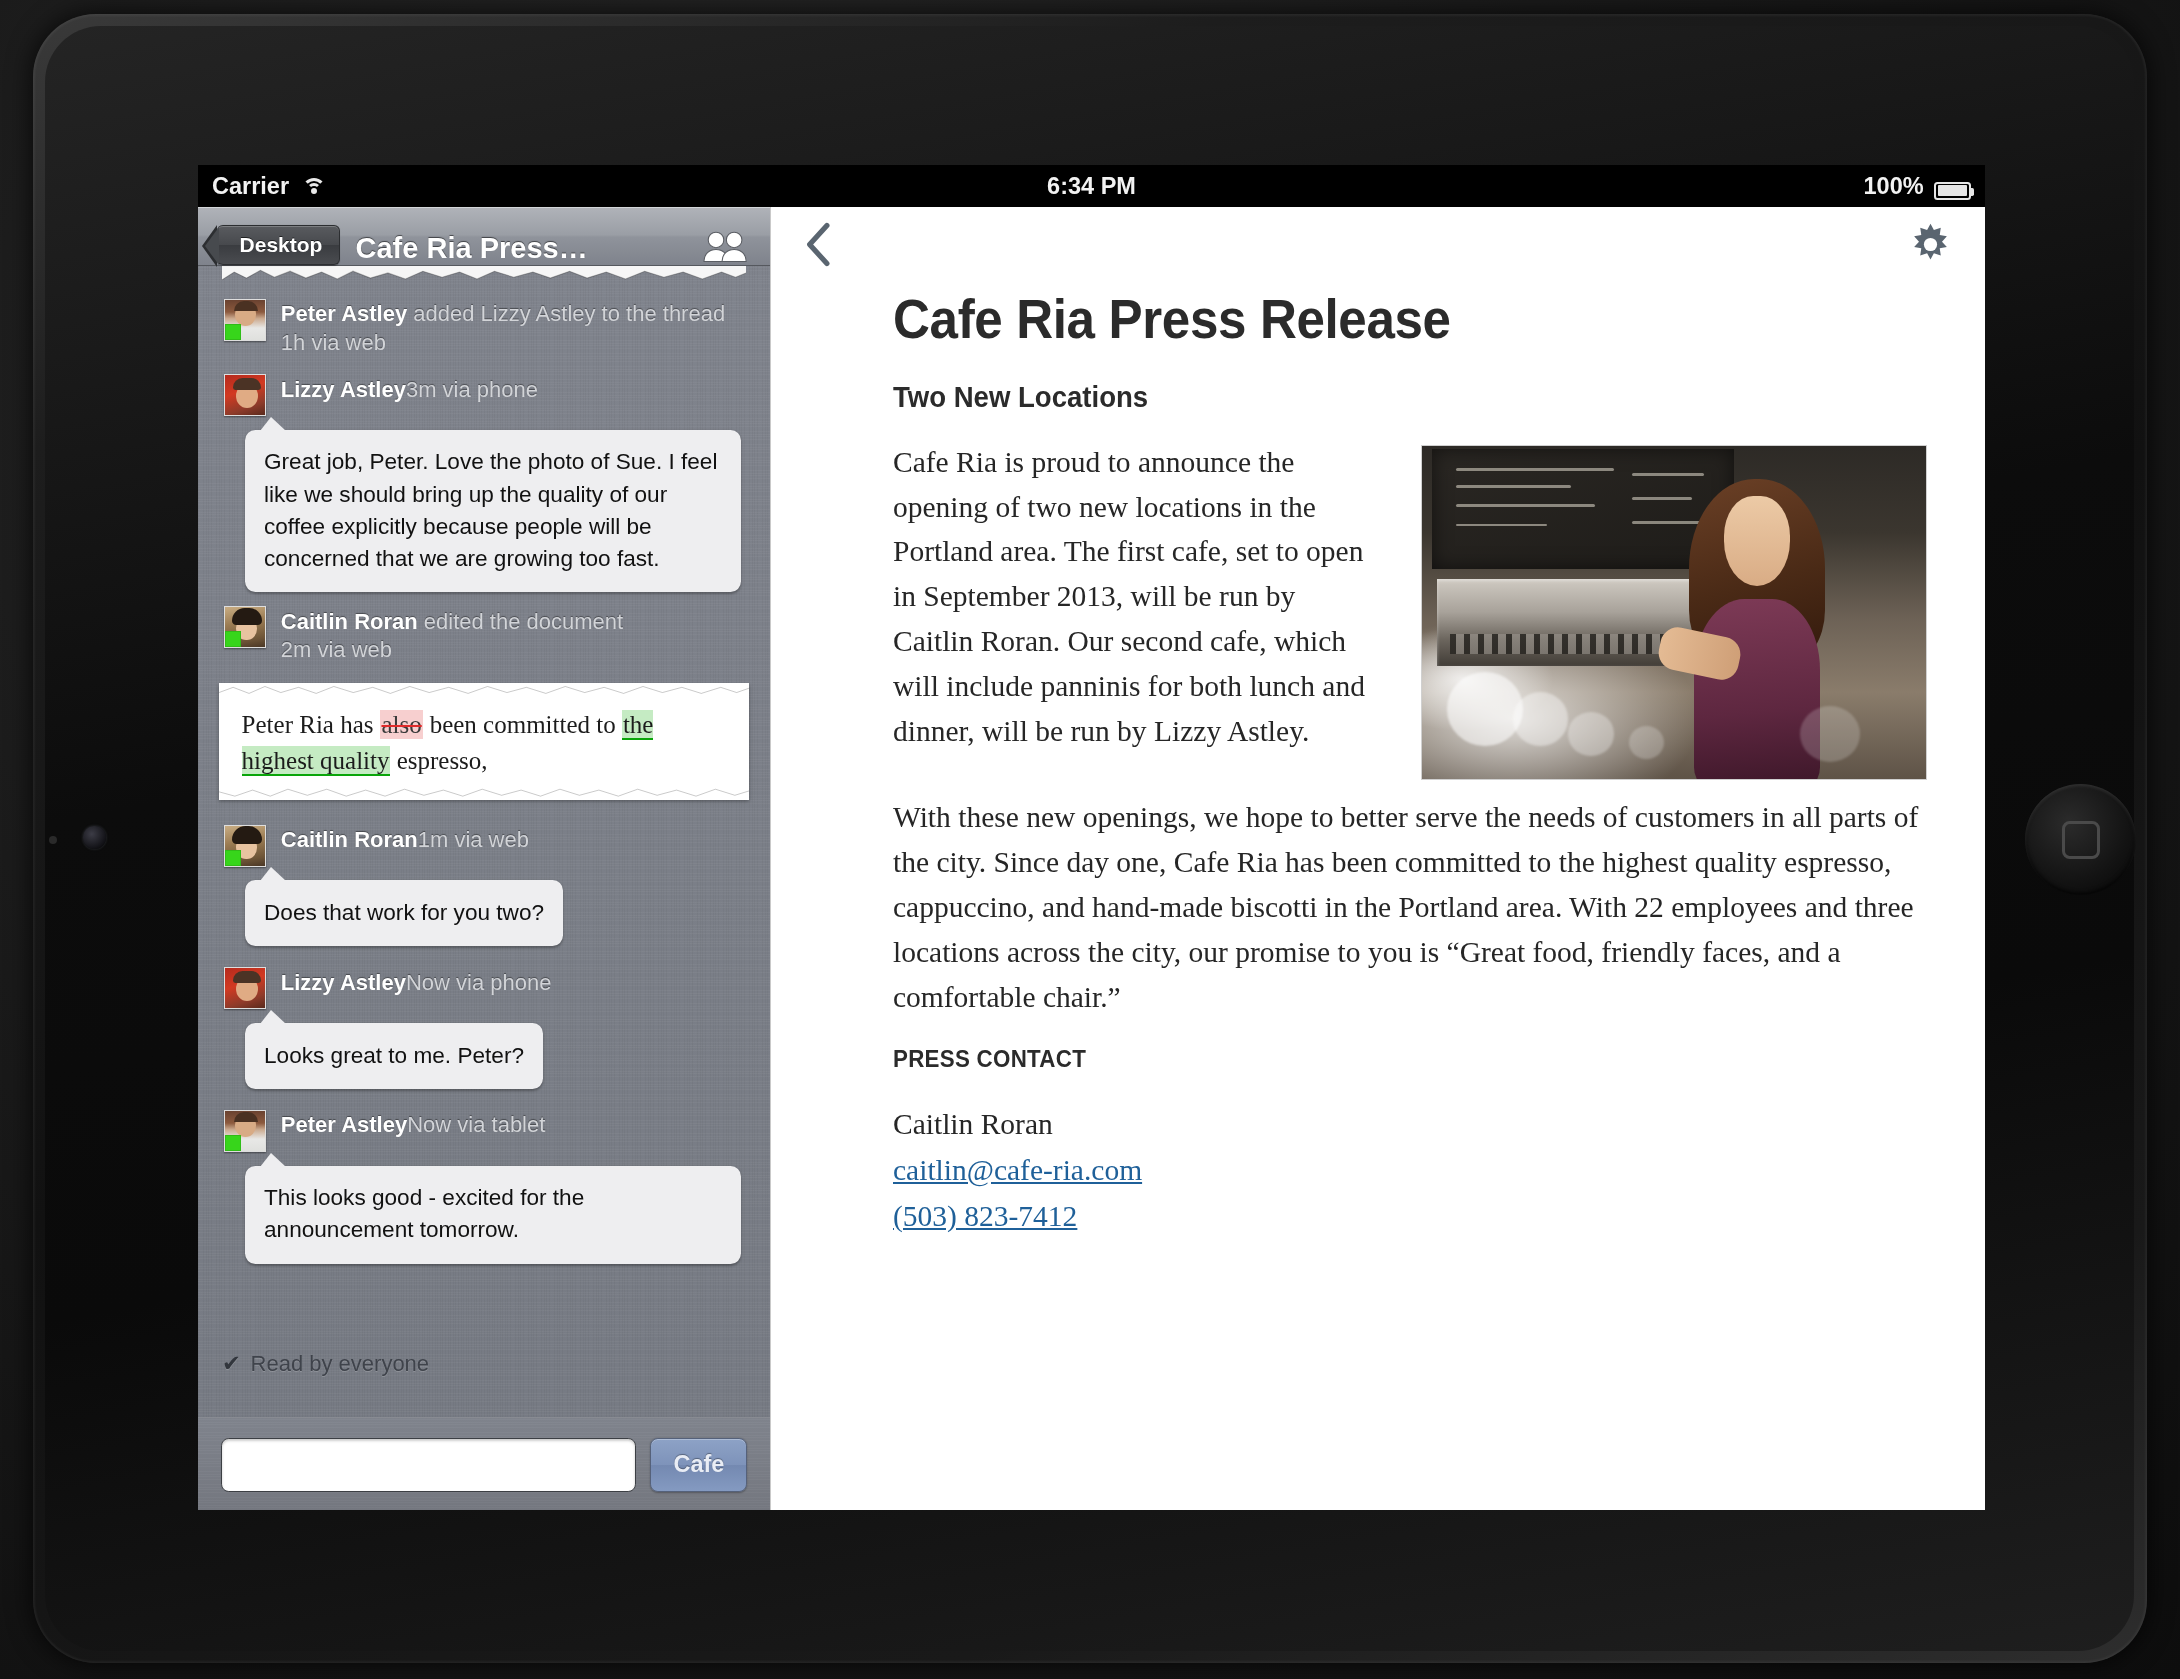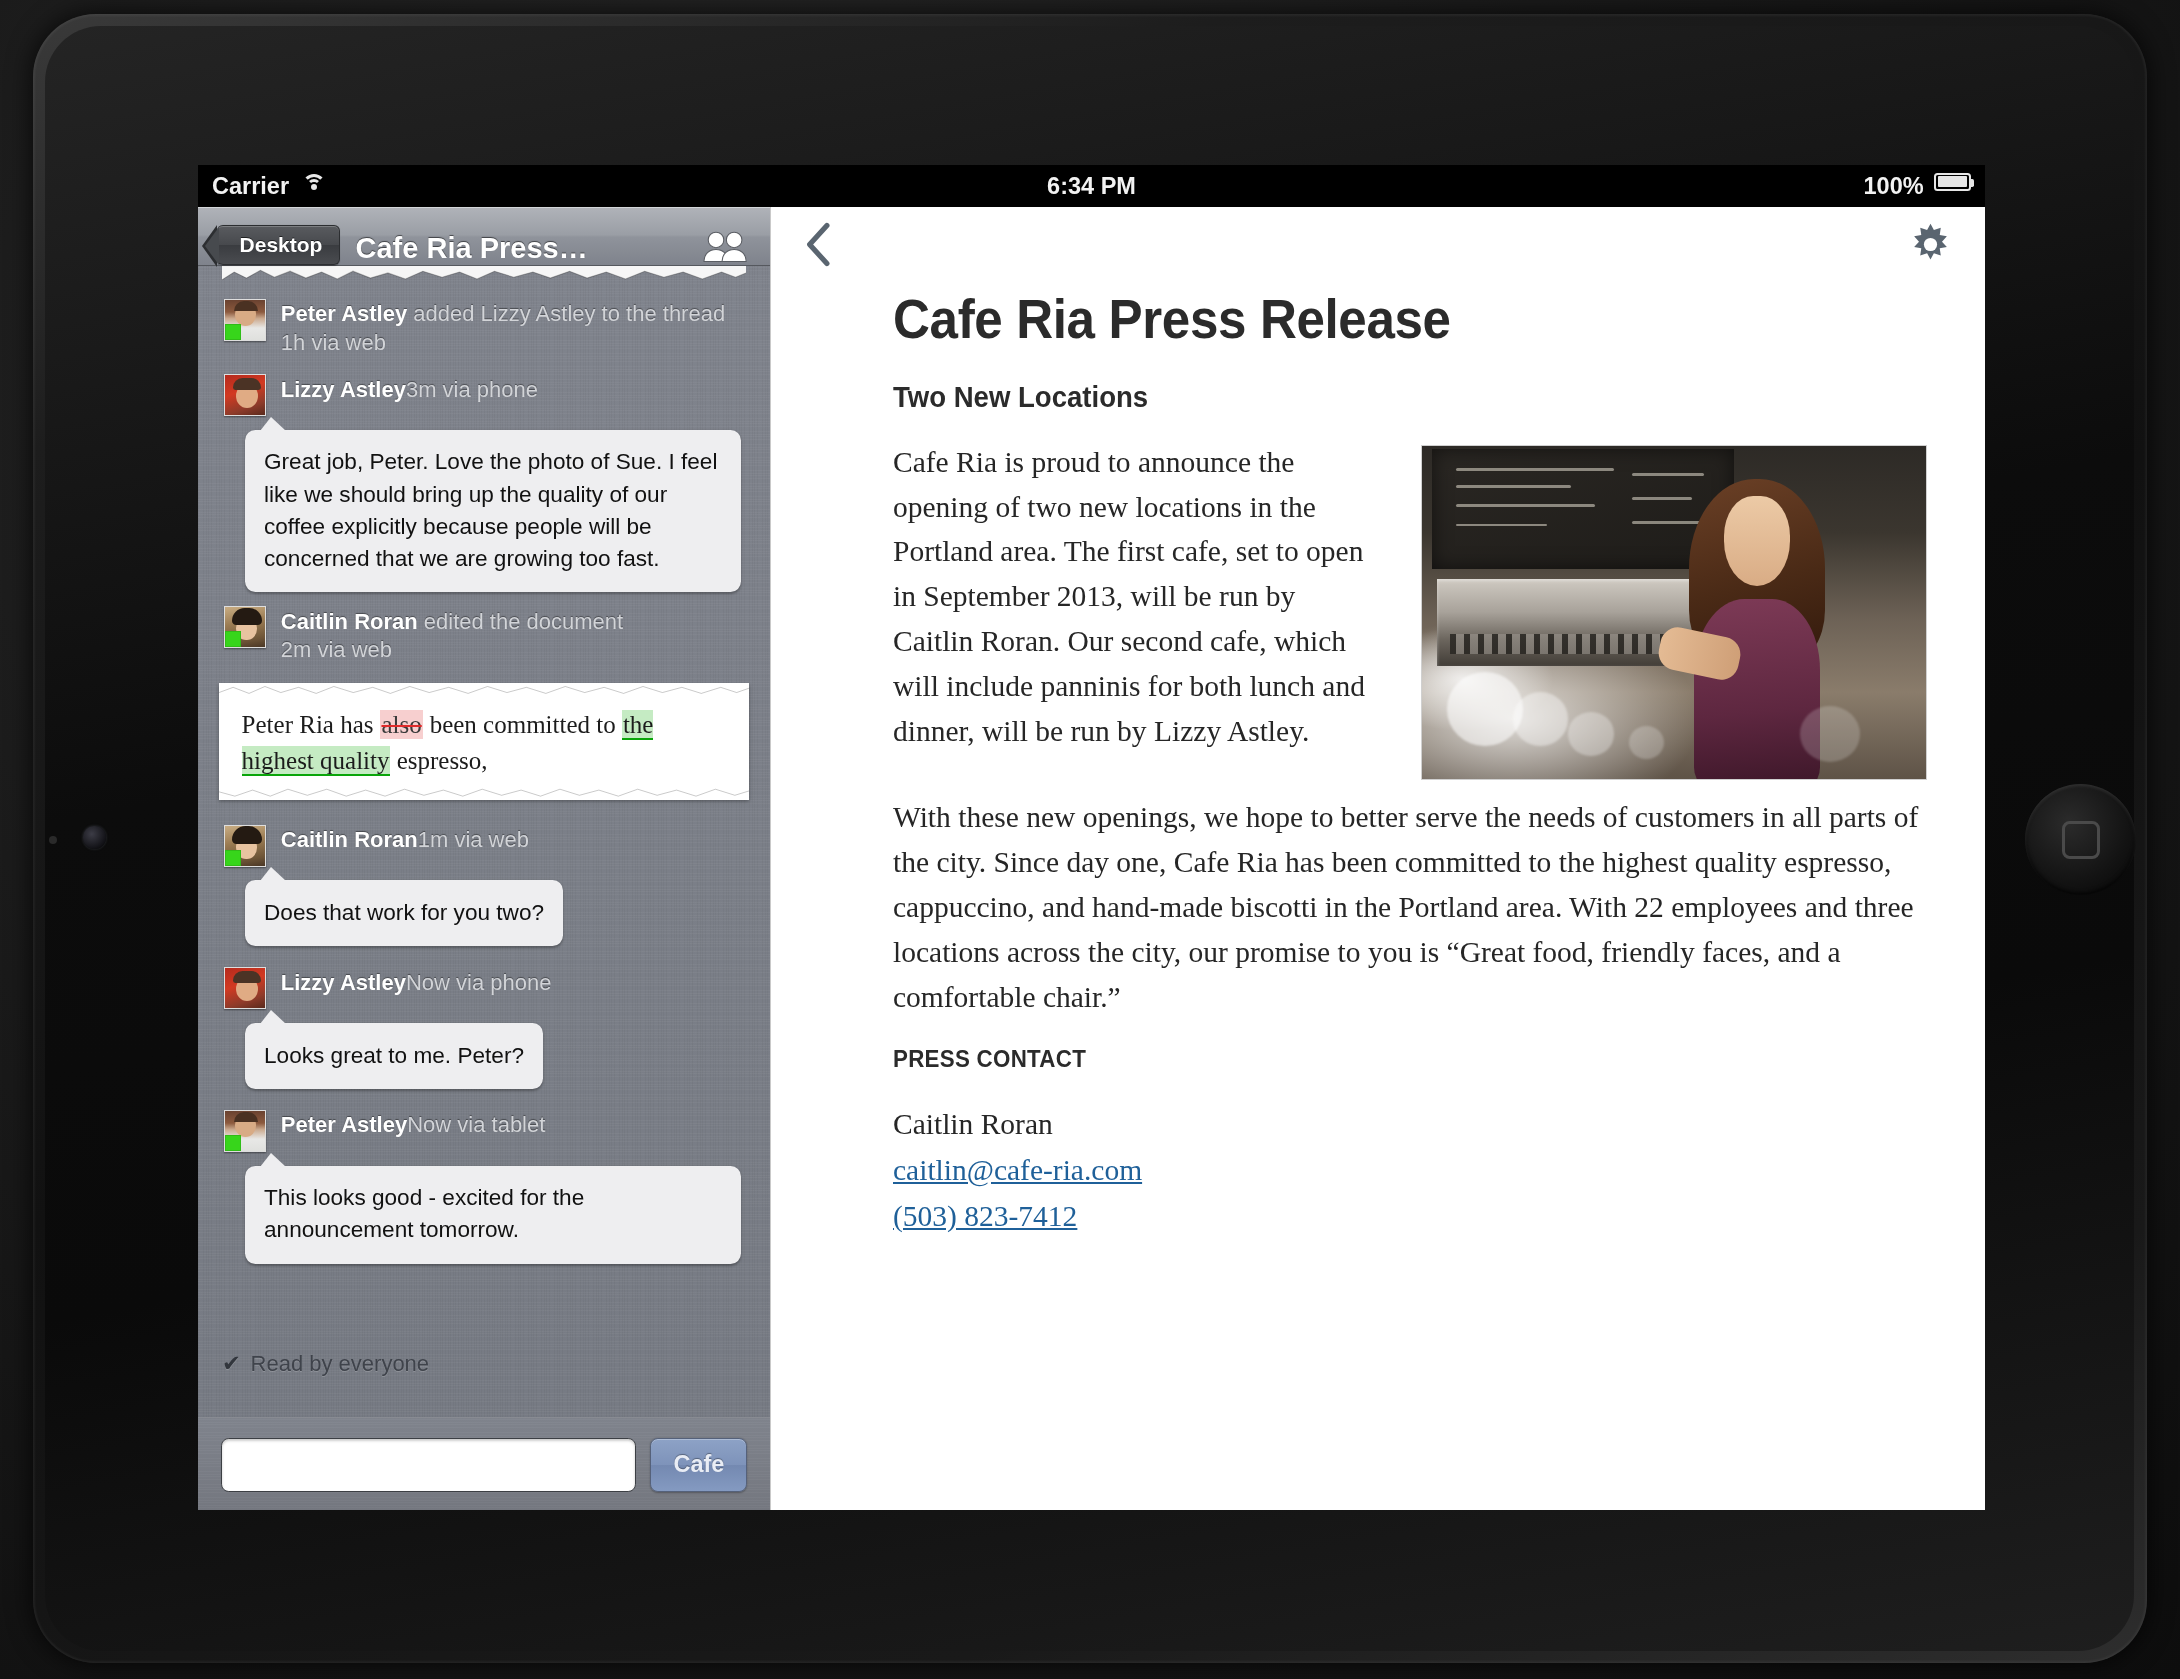--- a/index.html
+++ b/index.html
@@ -67,23 +67,23 @@
   
   .statusbar {
     position: relative;
     height: 42px; width: 100%;
     background: #000;
     color: #f2f2f2;
     font-size: 23.5px;
     font-weight: bold;
     display: flex; align-items: center;
   }
-  .sb-left { position: absolute; left: 14px; display: flex; gap: 12px; }
+  .sb-left { position: absolute; left: 14px; display: flex; align-items: center; gap: 12px; }
   .sb-center { position: absolute; left: 0; right: 0; text-align: center; }
-  .sb-right { position: absolute; right: 14px; display: flex; align-items: flex-start; gap: 10.4px; }
+  .sb-right { position: absolute; right: 14px; display: flex; align-items: flex-end; gap: 10.4px; }
   .wifi-glyph { display: inline-block; width: 26px; height: 19px; position: relative; }
   .wifi-glyph i {
     position: absolute; left: 50%; border: 3.5px solid #e9e9e9;
     border-bottom-color: transparent; border-left-color: transparent; border-right-color: transparent;
     border-radius: 50%;
   }
   .wifi-glyph i:nth-child(1){ width:24px;height:24px;margin-left:-12px;top:1.7px;}
   .wifi-glyph i:nth-child(2){ width:14.8px;height:14.8px;margin-left:-7.4px;top:6px;}
   .wifi-glyph i:nth-child(3){ width:6px;height:6px;margin-left:-3px;top:11.3px;border-radius:50%;background:#e9e9e9;border-color:#e9e9e9;}
   .battery {

